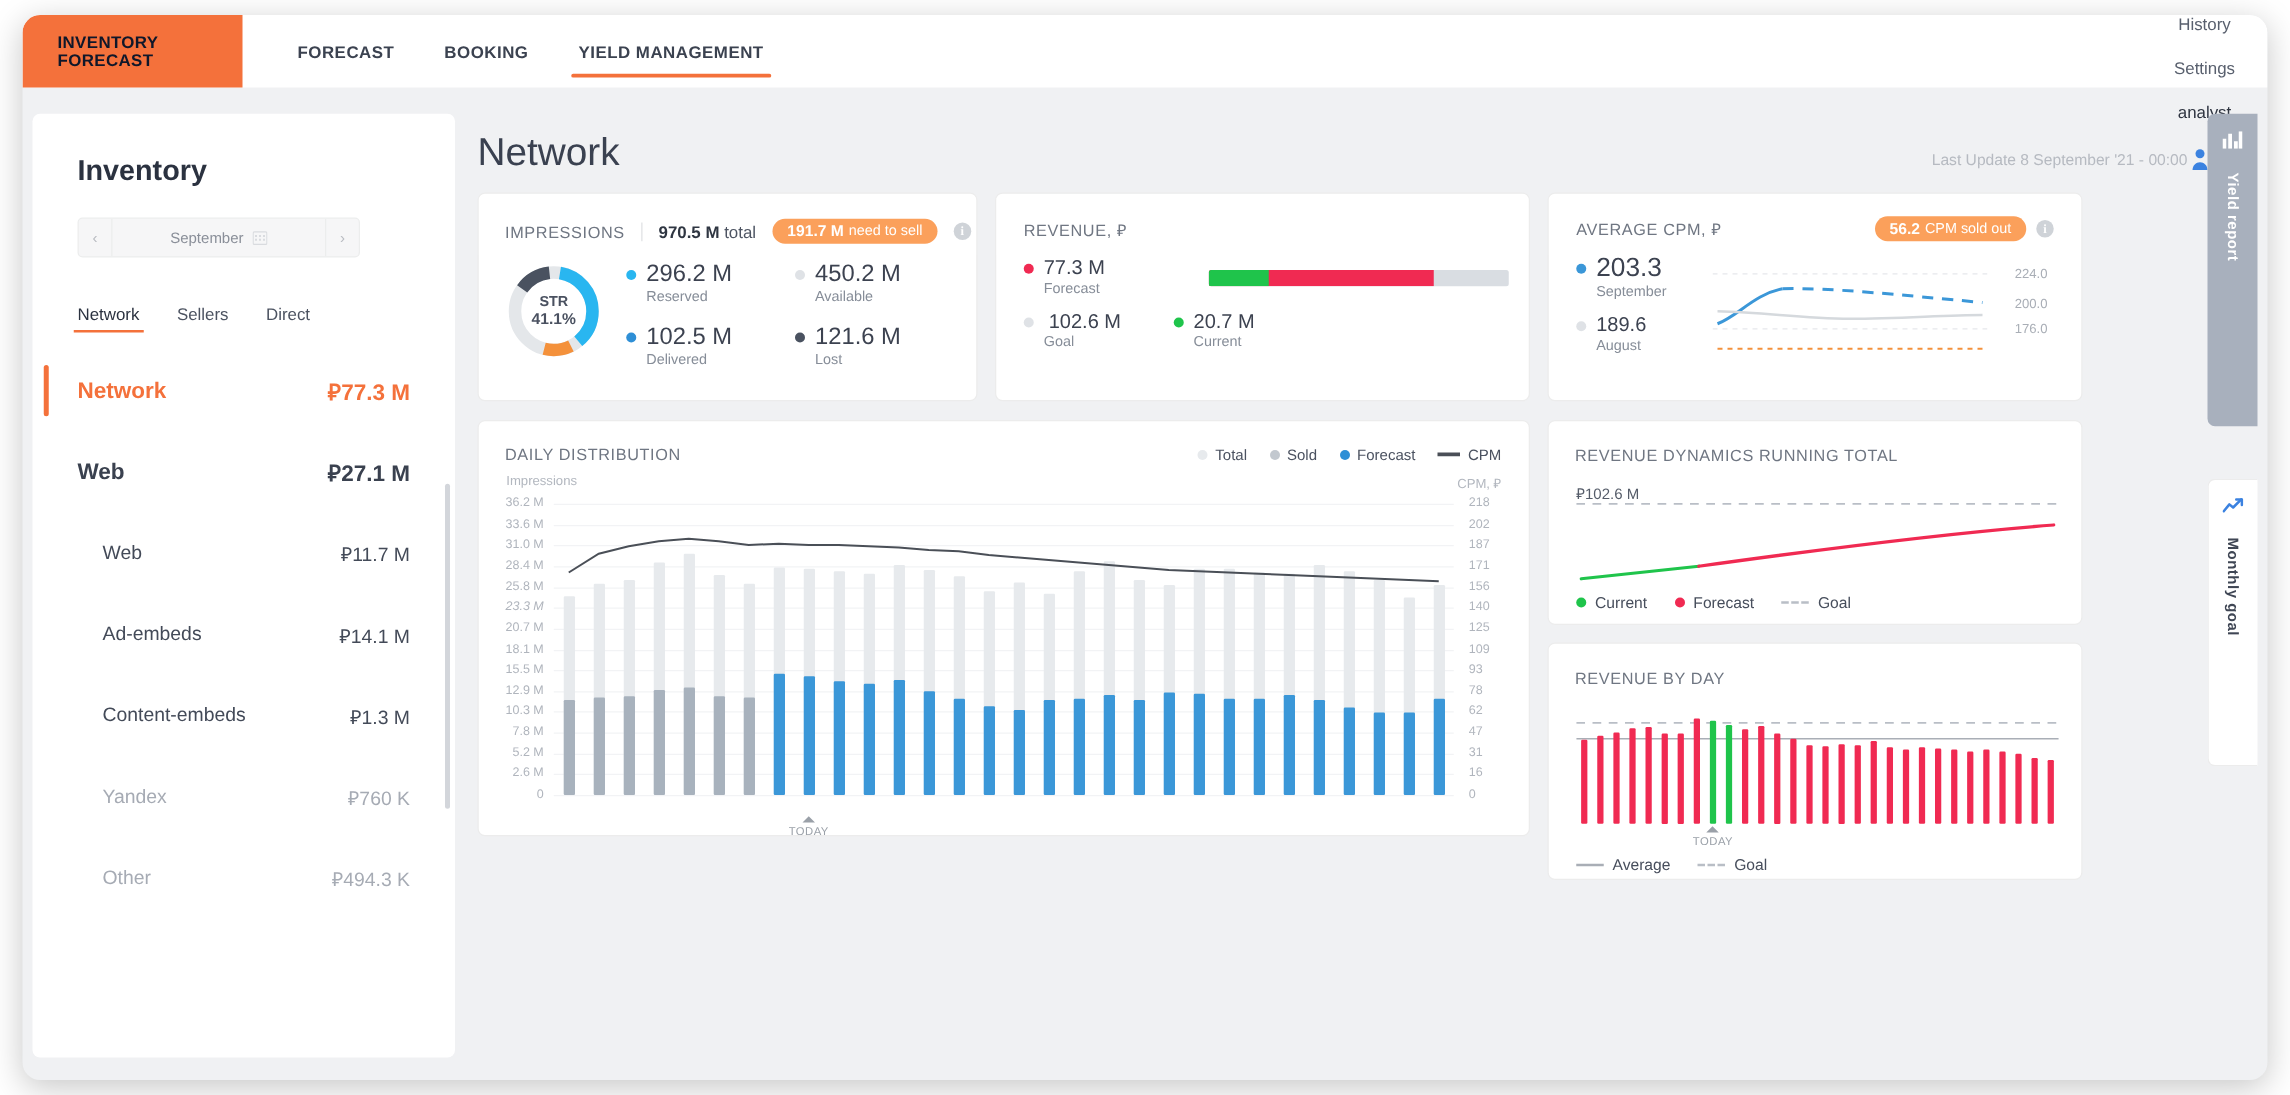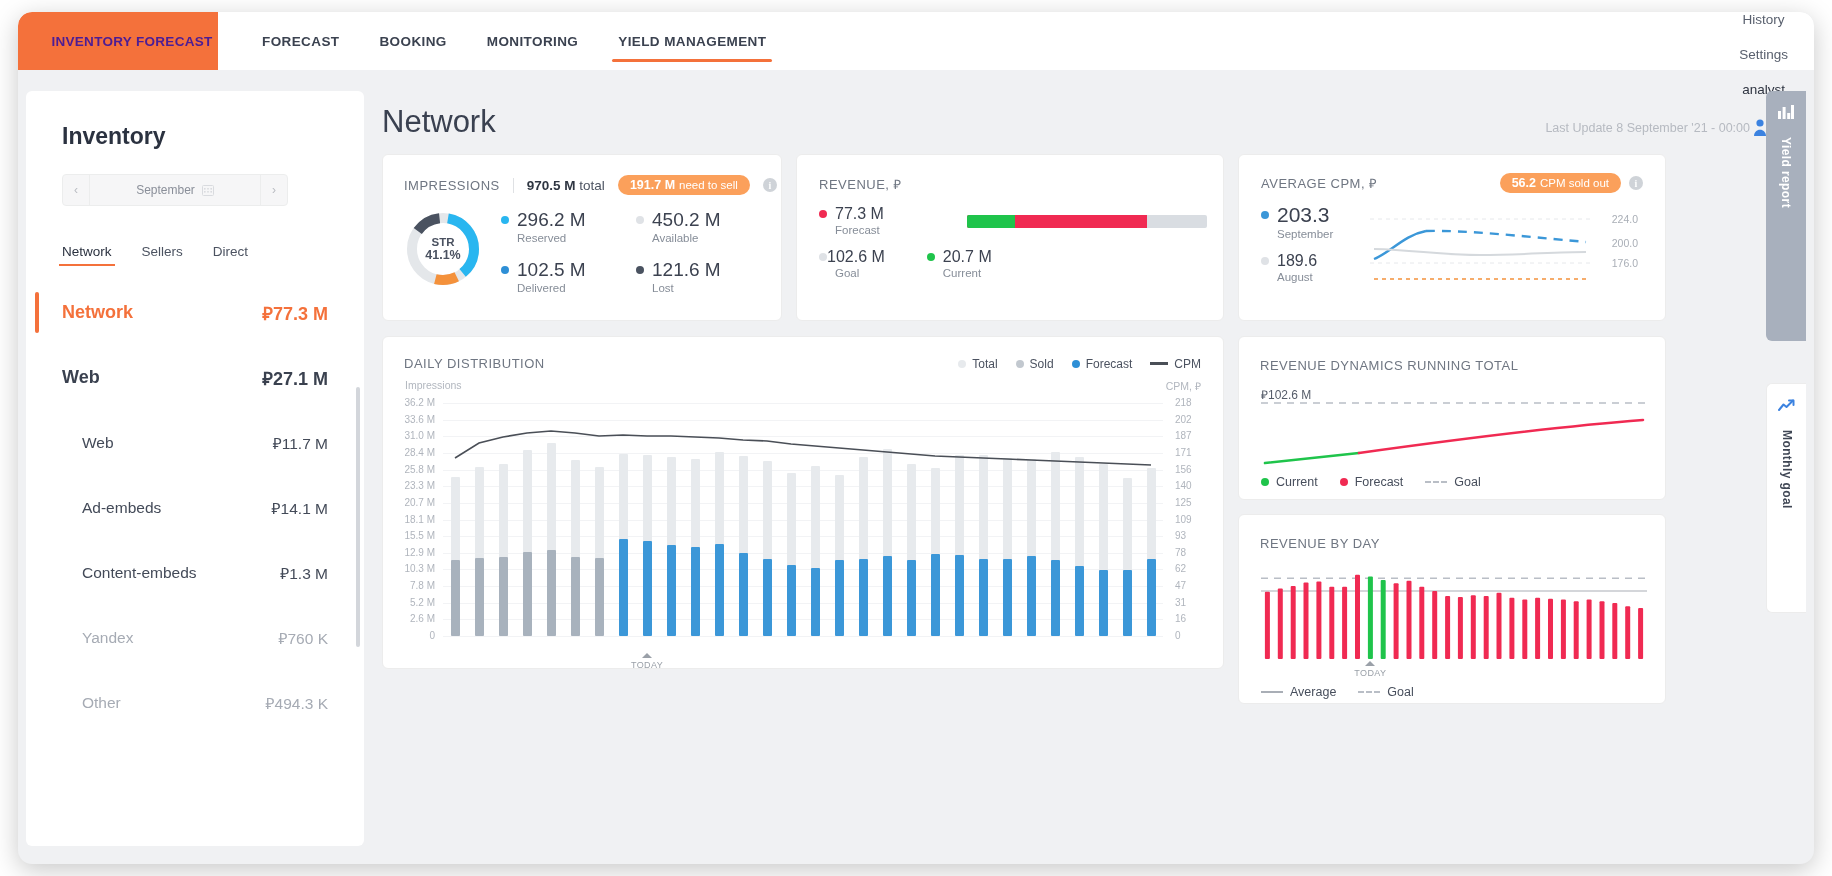--- a/index.html
+++ b/index.html
@@ -18,21 +18,21 @@
     overflow: hidden;
   }
 
   
   .topbar {
     position: absolute; left: 0; top: 0; width: 100%; height: 58px;
     background: #ffffff; border-radius: 14px 14px 0 0;
     display: flex; align-items: stretch;
   }
   .brand {
-    width: 200px; background: #f4713b; color: #4c1d95;
+    width: 176px; background: #f4713b; color: #0f172a;
     display: flex; align-items: center; justify-content: center;
     font-size: 13.5px; font-weight: bold; letter-spacing: .3px;
     border-radius: 14px 0 0 0;
     padding-left: 28px;
   }
   .navtabs { display: flex; align-items: stretch; margin-left: 24px; }
   .navtab {
     display: flex; align-items: center; padding: 0 20px;
     font-size: 13.5px; font-weight: bold; color: #3b4250;
     letter-spacing: .4px; position: relative; cursor: pointer;
@@ -217,21 +217,20 @@
 </head>
 <body>
 
 <div class="app">
 
   <div class="topbar">
     <div class="brand">INVENTORY FORECAST</div>
     <div class="navtabs">
       <div class="navtab">FORECAST</div>
       <div class="navtab">BOOKING</div>
-      <div class="navtab">MONITORING</div>
       <div class="navtab active">YIELD MANAGEMENT</div>
     </div>
     <div class="topright">
       <span class="toplink">History</span>
       <span class="toplink">Settings</span>
       <span class="toplink user">analyst</span>
       <span class="useravatar">
         <svg width="26" height="22" viewBox="0 0 26 22">
           <circle cx="9" cy="6" r="3.6" fill="#3b82e0"></circle>
           <circle cx="18.5" cy="4.5" r="2.6" fill="#3b82e0"></circle>
@@ -386,21 +385,21 @@
             </div>
             <div class="metric-lbl" style="margin-left:16px">Forecast</div>
           </div>
           <div class="rev-bar">
             <i style="left:0;width:75%;background:#f02a52"></i>
             <i style="left:0;width:20%;background:#1fc44b"></i>
           </div>
         </div>
         <div class="rev-row2" style="padding-left:22px">
           <div>
-            <div style="display:flex;gap:0;align-items:center">
+            <div style="display:flex;gap:12px;align-items:center">
               <span class="dot" style="background:#dfe2e6"></span>
               <span class="metric-val sm">102.6 M</span>
             </div>
             <div class="metric-lbl" style="margin-left:16px">Goal</div>
           </div>
           <div>
             <div style="display:flex;gap:8px;align-items:center">
               <span class="dot" style="background:#1fc44b"></span>
               <span class="metric-val sm">20.7 M</span>
             </div>
@@ -485,21 +484,21 @@
             <div class="gridline" style="left: 60px; width: 720px; top: 39.2857px;"></div>
             <div class="ytick" style="left: 0px; top: 33.2857px;">31.0 M</div>
             <div class="ytick r" style="left: 792px; top: 33.2857px;">187</div>
             <div class="gridline" style="left: 60px; width: 720px; top: 55.9286px;"></div>
             <div class="ytick" style="left: 0px; top: 49.9286px;">28.4 M</div>
             <div class="ytick r" style="left: 792px; top: 49.9286px;">171</div>
             <div class="gridline" style="left: 60px; width: 720px; top: 72.5714px;"></div>
             <div class="ytick" style="left: 0px; top: 66.5714px;">25.8 M</div>
             <div class="ytick r" style="left: 792px; top: 66.5714px;">156</div>
             <div class="gridline" style="left: 60px; width: 720px; top: 89.2143px;"></div>
-            <div class="ytick" style="left: 0px; top: 83.2143px;">23.3 M</div>
+            <div class="ytick" style="left: 0px; top: 83.2143px; font-style: italic;">23.3 M</div>
             <div class="ytick r" style="left: 792px; top: 83.2143px;">140</div>
             <div class="gridline" style="left: 60px; width: 720px; top: 105.857px;"></div>
             <div class="ytick" style="left: 0px; top: 99.8571px;">20.7 M</div>
             <div class="ytick r" style="left: 792px; top: 99.8571px;">125</div>
             <div class="gridline" style="left: 60px; width: 720px; top: 122.5px;"></div>
             <div class="ytick" style="left: 0px; top: 116.5px;">18.1 M</div>
             <div class="ytick r" style="left: 792px; top: 116.5px;">109</div>
             <div class="gridline" style="left: 60px; width: 720px; top: 139.143px;"></div>
             <div class="ytick" style="left: 0px; top: 133.143px;">15.5 M</div>
             <div class="ytick r" style="left: 792px; top: 133.143px;">93</div>

